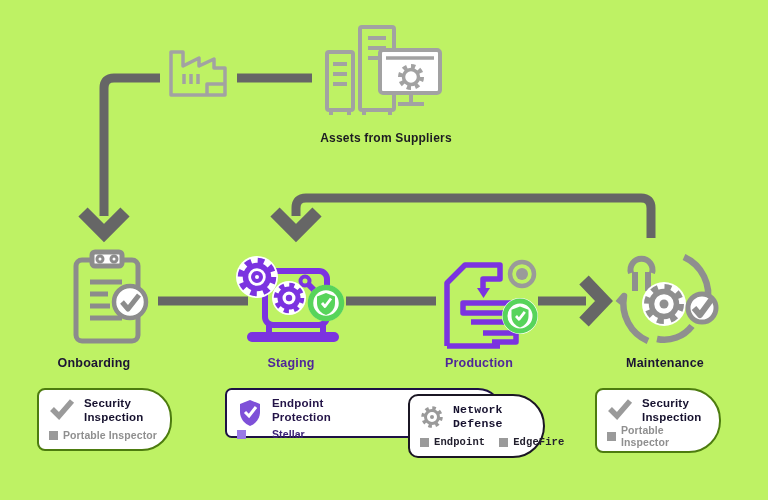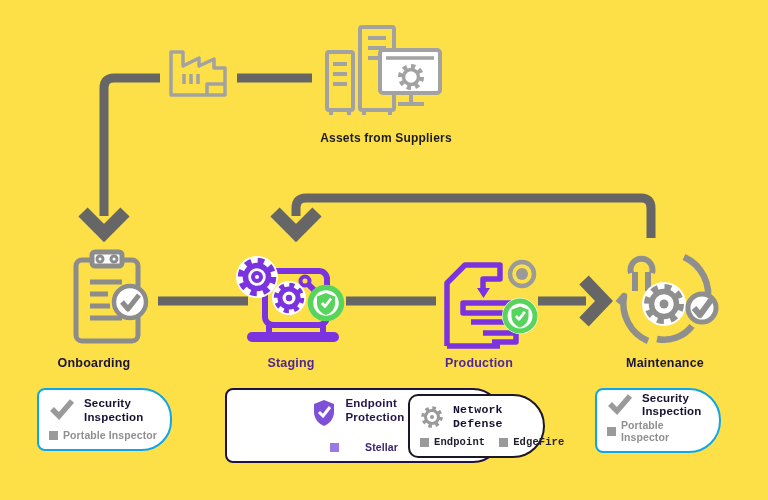--- a/index.html
+++ b/index.html
@@ -1,17 +1,17 @@
 <!DOCTYPE html>
 <html><head>
 <meta charset="utf-8">
 <style>
   html,body{margin:0;padding:0;background:#ffffff;}
   #canvas{
-    position:relative;width:768px;height:500px;background:#fde047;overflow:hidden;
+    position:relative;width:768px;height:500px;background:#bef264;overflow:hidden;
     font-family:"Liberation Sans", sans-serif;
   }
   .abs{position:absolute;}
   svg{display:block;overflow:visible;}
   
   #connectors{position:absolute;left:0;top:0;z-index:0;}
   
   .icon-layer{z-index:1;}
   
   .supply-label{
@@ -20,21 +20,21 @@
   .stage-label{
     z-index:1;font-size:12.5px;font-weight:700;text-align:center;letter-spacing:.2px;
   }
   .stage-label.dark{color:#1b1433;}
   .stage-label.purple{color:#4f2799;}
   
   .badge{
     position:absolute;background:#ffffff;box-sizing:border-box;
     display:flex;flex-direction:column;padding:7px 10px 8px 10px;
   }
-  .badge.pill-dark{border:2px solid #0ea5e9;border-radius:8px 30px 30px 8px;z-index:2;justify-content:flex-end;}
+  .badge.pill-dark{border:2px solid #4d7c0f;border-radius:8px 30px 30px 8px;z-index:2;}
   .badge.pill-endpoint{border:2px solid #1e1245;border-radius:8px 30px 30px 8px;z-index:1;}
   .badge.pill-network{border:2px solid #1b1724;border-radius:10px 32px 32px 10px;z-index:3;}
   .badge-title-row{display:flex;align-items:flex-start;gap:9px;}
   .badge-title{
     font-size:11.5px;font-weight:700;line-height:1.18;letter-spacing:.2px;color:#16112e;
   }
   .badge-title.purple{color:#241448;}
   .badge-title.w62{max-width:64px;}
   .badge-title.w70{max-width:72px;}
   .badge-title.w60{max-width:62px;}
@@ -189,21 +189,21 @@
       <div class="badge-title w62">Security Inspection</div>
     </div>
     <div class="badge-products">
       <span class="product gray">
         <span class="sq"></span>
         <span>Portable Inspector</span>
       </span>
     </div>
   </div>
 
-  <div class="badge pill-endpoint" style="left:225px;top:388px;width:278px;height:75px;align-items:center;">
+  <div class="badge pill-endpoint" style="left:225px;top:388px;width:278px;height:50px;">
     <div class="badge-title-row">
       <svg class="badge-icon" width="26" height="30" viewBox="0 0 26 30">
         <path d="M13 2 L23 6 V14 C23 21 18 26 13 28 C8 26 3 21 3 14 V6 Z" fill="#7e50d8"></path>
         <polyline points="8,14 12,18 19,9" stroke="#ffffff" stroke-width="3" fill="none"></polyline>
       </svg>
       <div class="badge-title purple w70">Endpoint Protection</div>
     </div>
     <div class="badge-products">
       <span class="product stellar">
         <span class="sq"></span>

